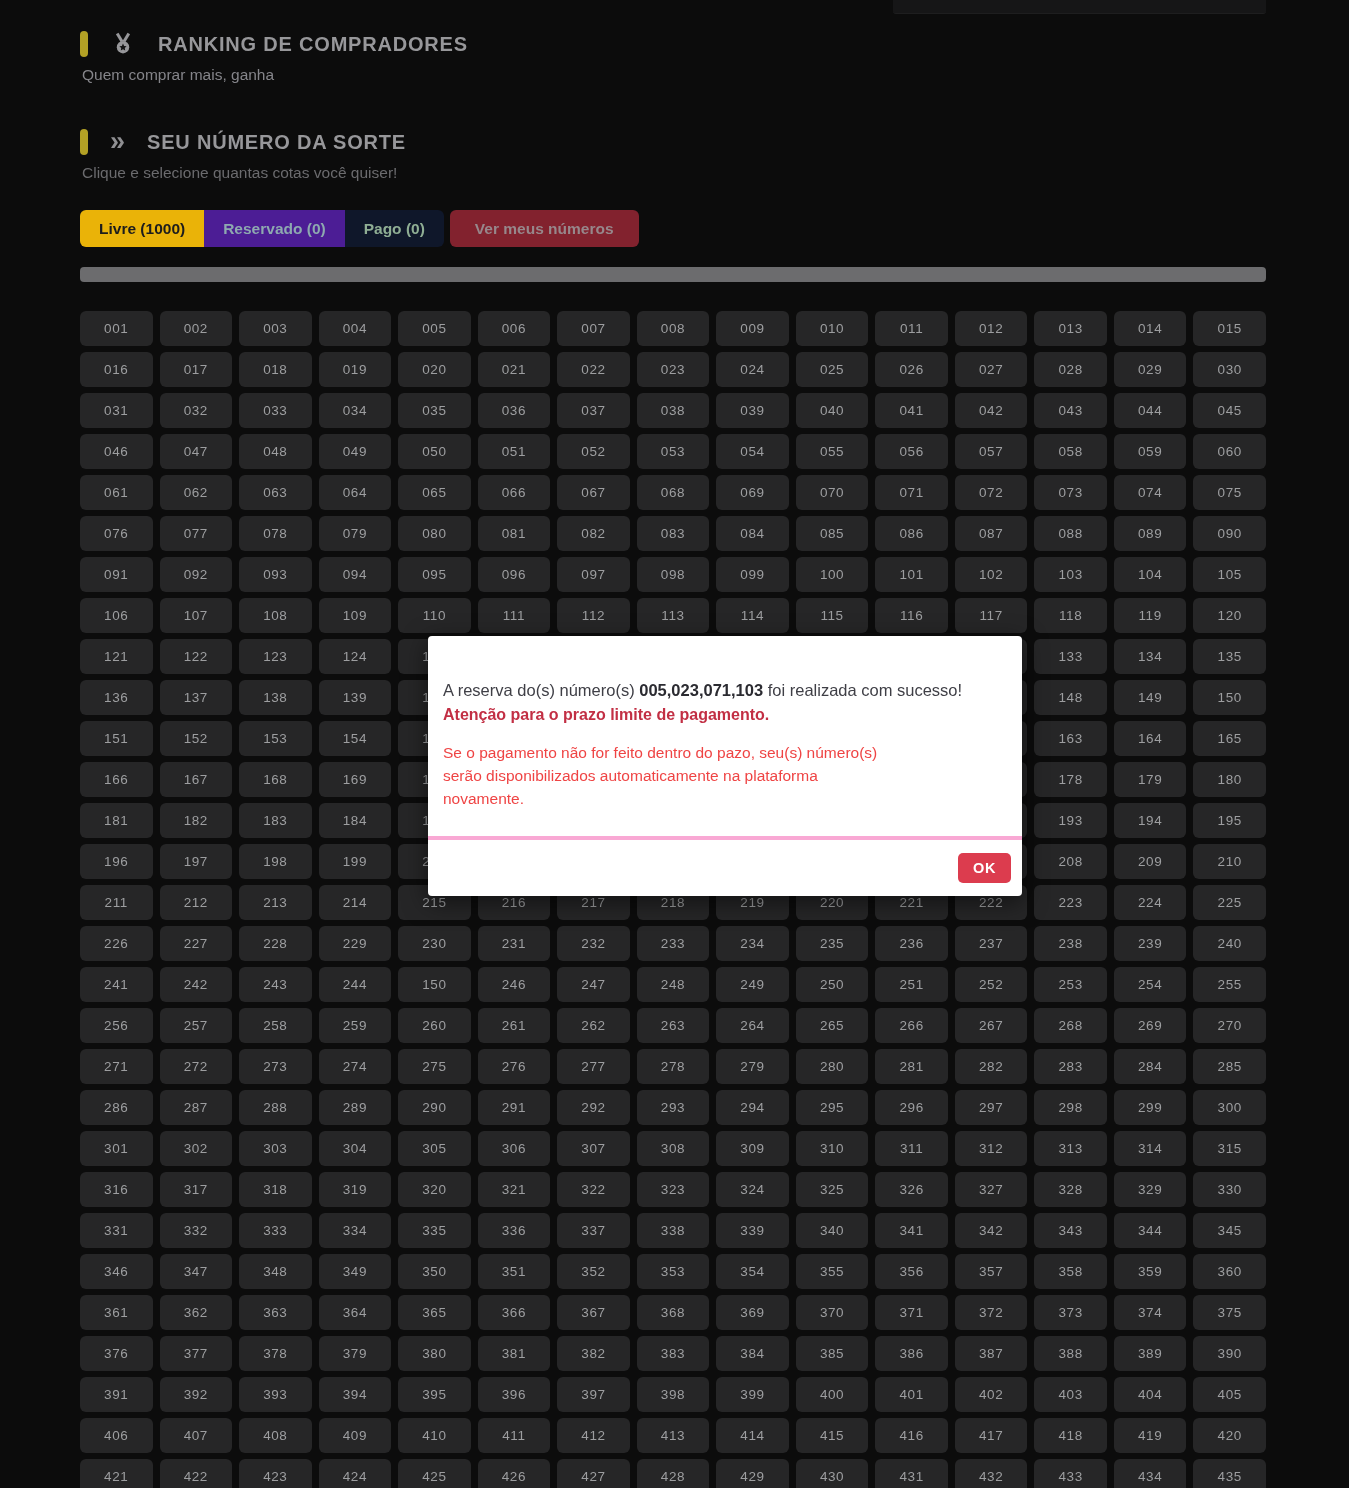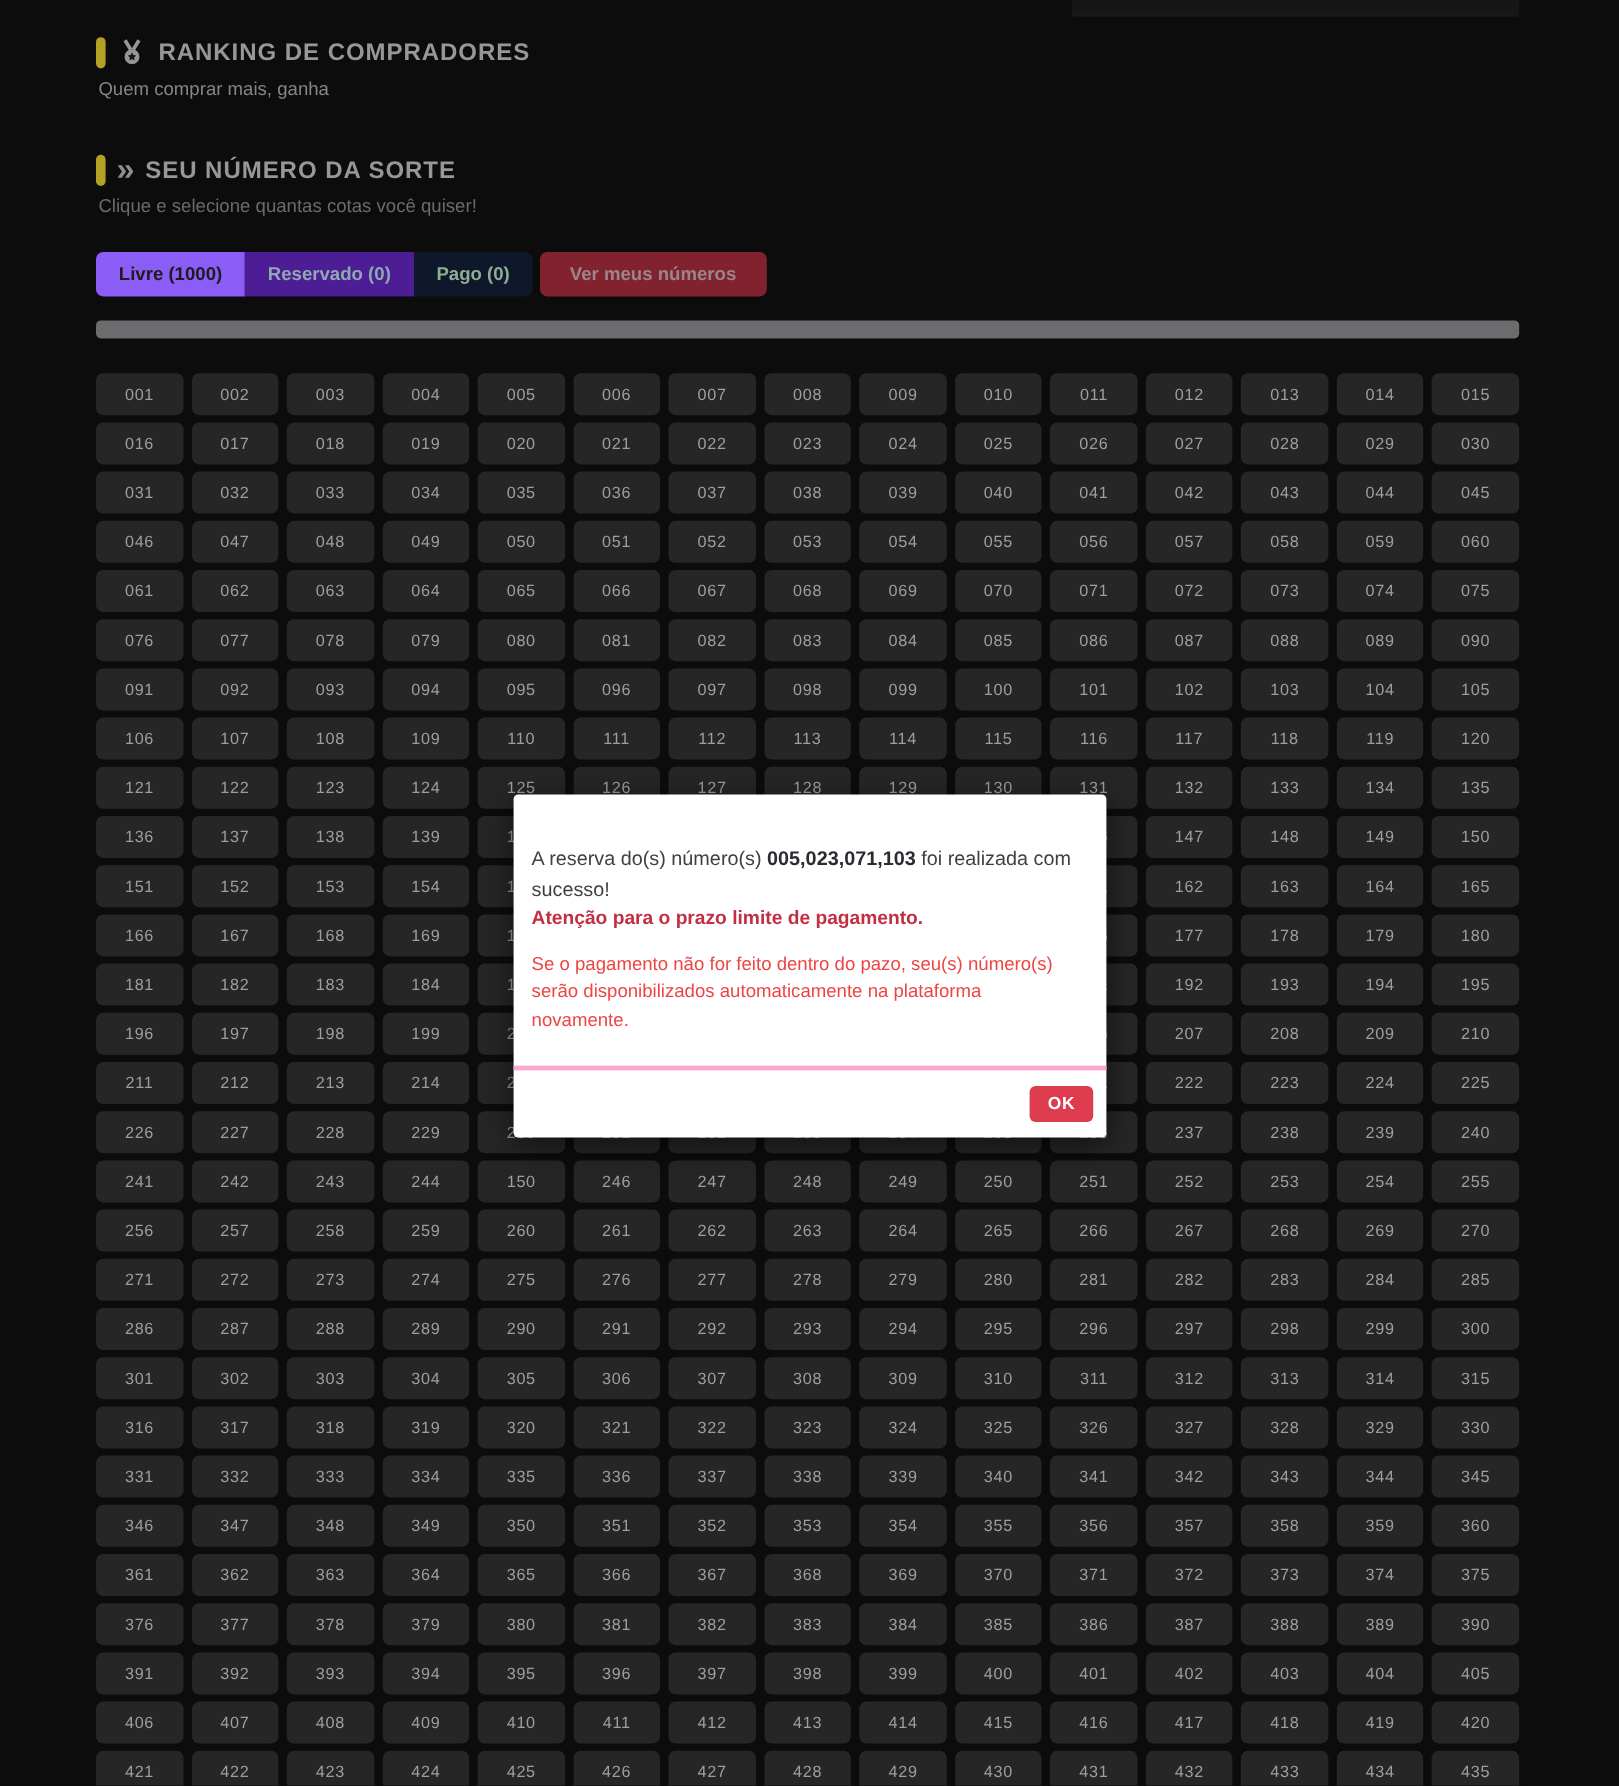--- a/index.html
+++ b/index.html
@@ -9,58 +9,58 @@
     font-family:"Liberation Sans",sans-serif;
     position:relative;
     overflow:hidden;
   }
   .top-partial{
     position:absolute;left:893px;top:0;width:373px;height:13px;
     background:#161617;border-bottom:1px solid #1e1e1f;
     border-radius:0 0 3px 3px;
   }
   .content{position:absolute;left:80px;top:30px;width:1188px;}
-  .section-header{display:flex;align-items:center;gap:9px;height:28px;}
+  .section-header{display:flex;align-items:center;gap:22px;height:28px;}
   .accent-bar{width:8px;height:26px;border-radius:4px;background:#b3a125;flex:0 0 auto;}
   .medal-wrap{width:26px;height:26px;display:flex;align-items:center;justify-content:center;}
   .chev{font-size:27px;font-weight:bold;color:#8f8f92;line-height:24px;margin-top:-3px;}
   .section-title{
     font-size:20px;font-weight:bold;color:#97979a;
     letter-spacing:0.8px;text-transform:uppercase;
   }
   .section-sub{margin:8px 0 0 2px;font-size:15.5px;color:#85858a;}
   .section-sub.dim{color:#6b6b6e;}
   .spacer-44{height:44px;}
   .filters{display:flex;margin-top:28px;align-items:center;}
   .fbtn{
     height:37px;line-height:37px;font-size:15.5px;font-weight:bold;
     padding:0 19px;cursor:pointer;white-space:nowrap;
   }
-  .fbtn.livre{background:#8b5cf6;color:#1d1d1d;border-radius:6px 0 0 6px;}
+  .fbtn.livre{background:#eab308;color:#1d1d1d;border-radius:6px 0 0 6px;}
   .fbtn.reservado{background:#4c1d95;color:#8ea9b0;}
   .fbtn.pago{background:#0f172a;color:#8fae94;border-radius:0 6px 6px 0;}
   .fbtn.ver{background:#82222e;color:#97878b;border-radius:6px;margin-left:6px;padding:0 25px;}
   .scroll-track{
     margin-top:20px;height:15px;background:#6c6c6e;border-radius:4px;width:1186px;
   }
   .grid{
     margin-top:29px;
     display:grid;
     grid-template-columns:repeat(15,1fr);
     column-gap:7px;row-gap:6px;
     width:1186px;
   }
   .cell{
     height:35px;line-height:35px;text-align:center;
     background:#262627;border-radius:6px;
     color:#9d9ea0;font-size:13.5px;letter-spacing:0.6px;
     cursor:pointer;
   }
   .modal{
-    position:absolute;left:428px;top:662px;width:494px;
+    position:absolute;left:428px;top:636px;width:594px;
     background:#ffffff;border-radius:4px;
     box-shadow:0 6px 24px rgba(0,0,0,0.55);
   }
   .modal-body{padding:42px 16px 26px 15px;}
   .m-line1{font-size:16.5px;color:#3f3f46;line-height:1.55;margin:0;}
   .m-line1 b{color:#2b2b31;}
   .m-warning{margin:2px 0 0 0;font-size:16px;font-weight:bold;color:#c22f44;}
   .m-body{margin:17px 0 0 0;font-size:15.5px;color:#ef4444;line-height:1.5;max-width:445px;}
   .modal-footer{
     border-top:4px solid #f9a8d4;

